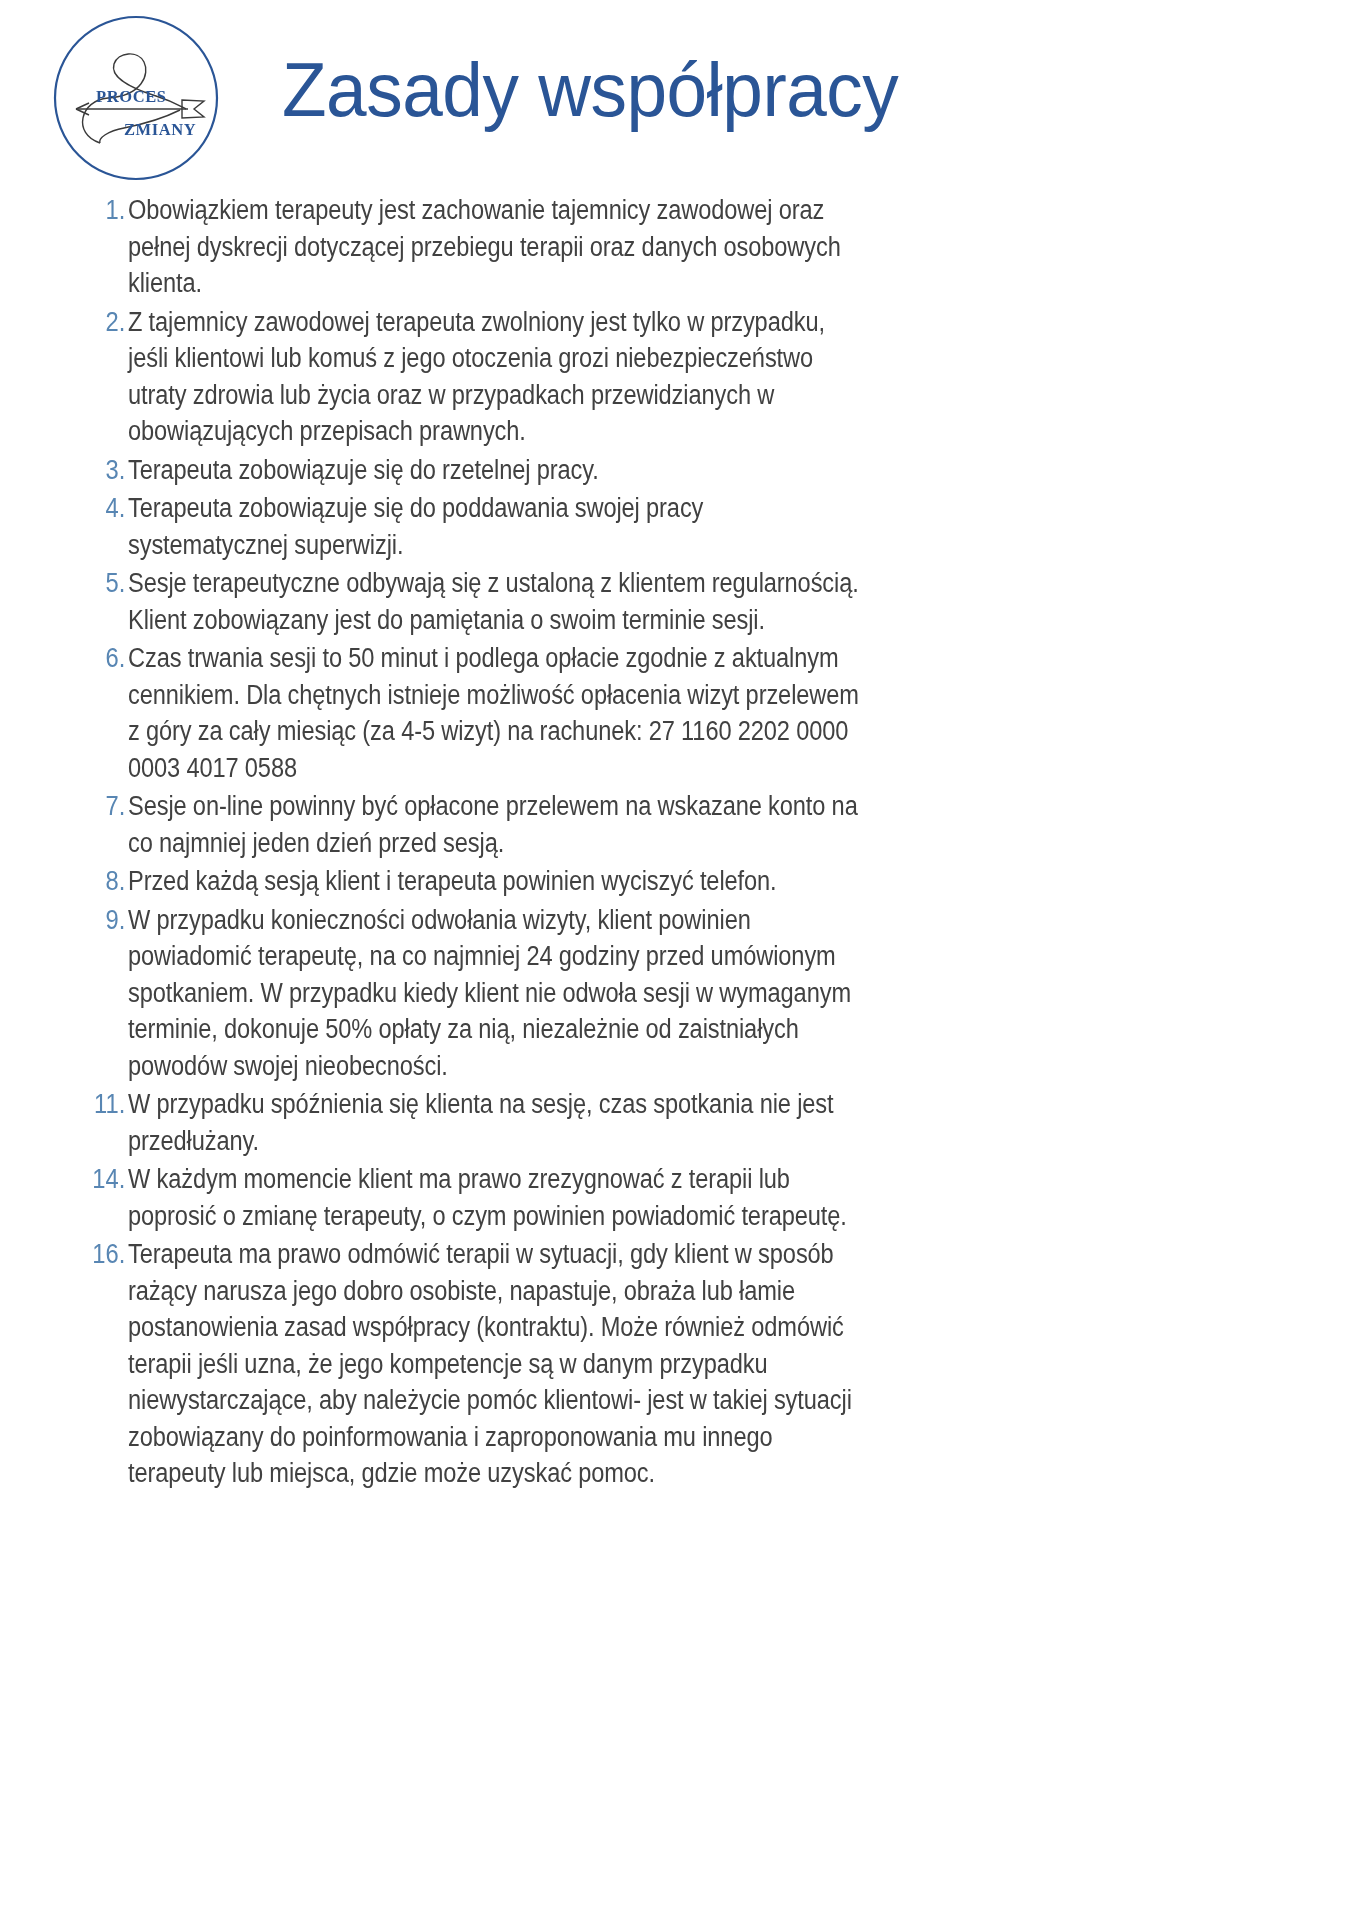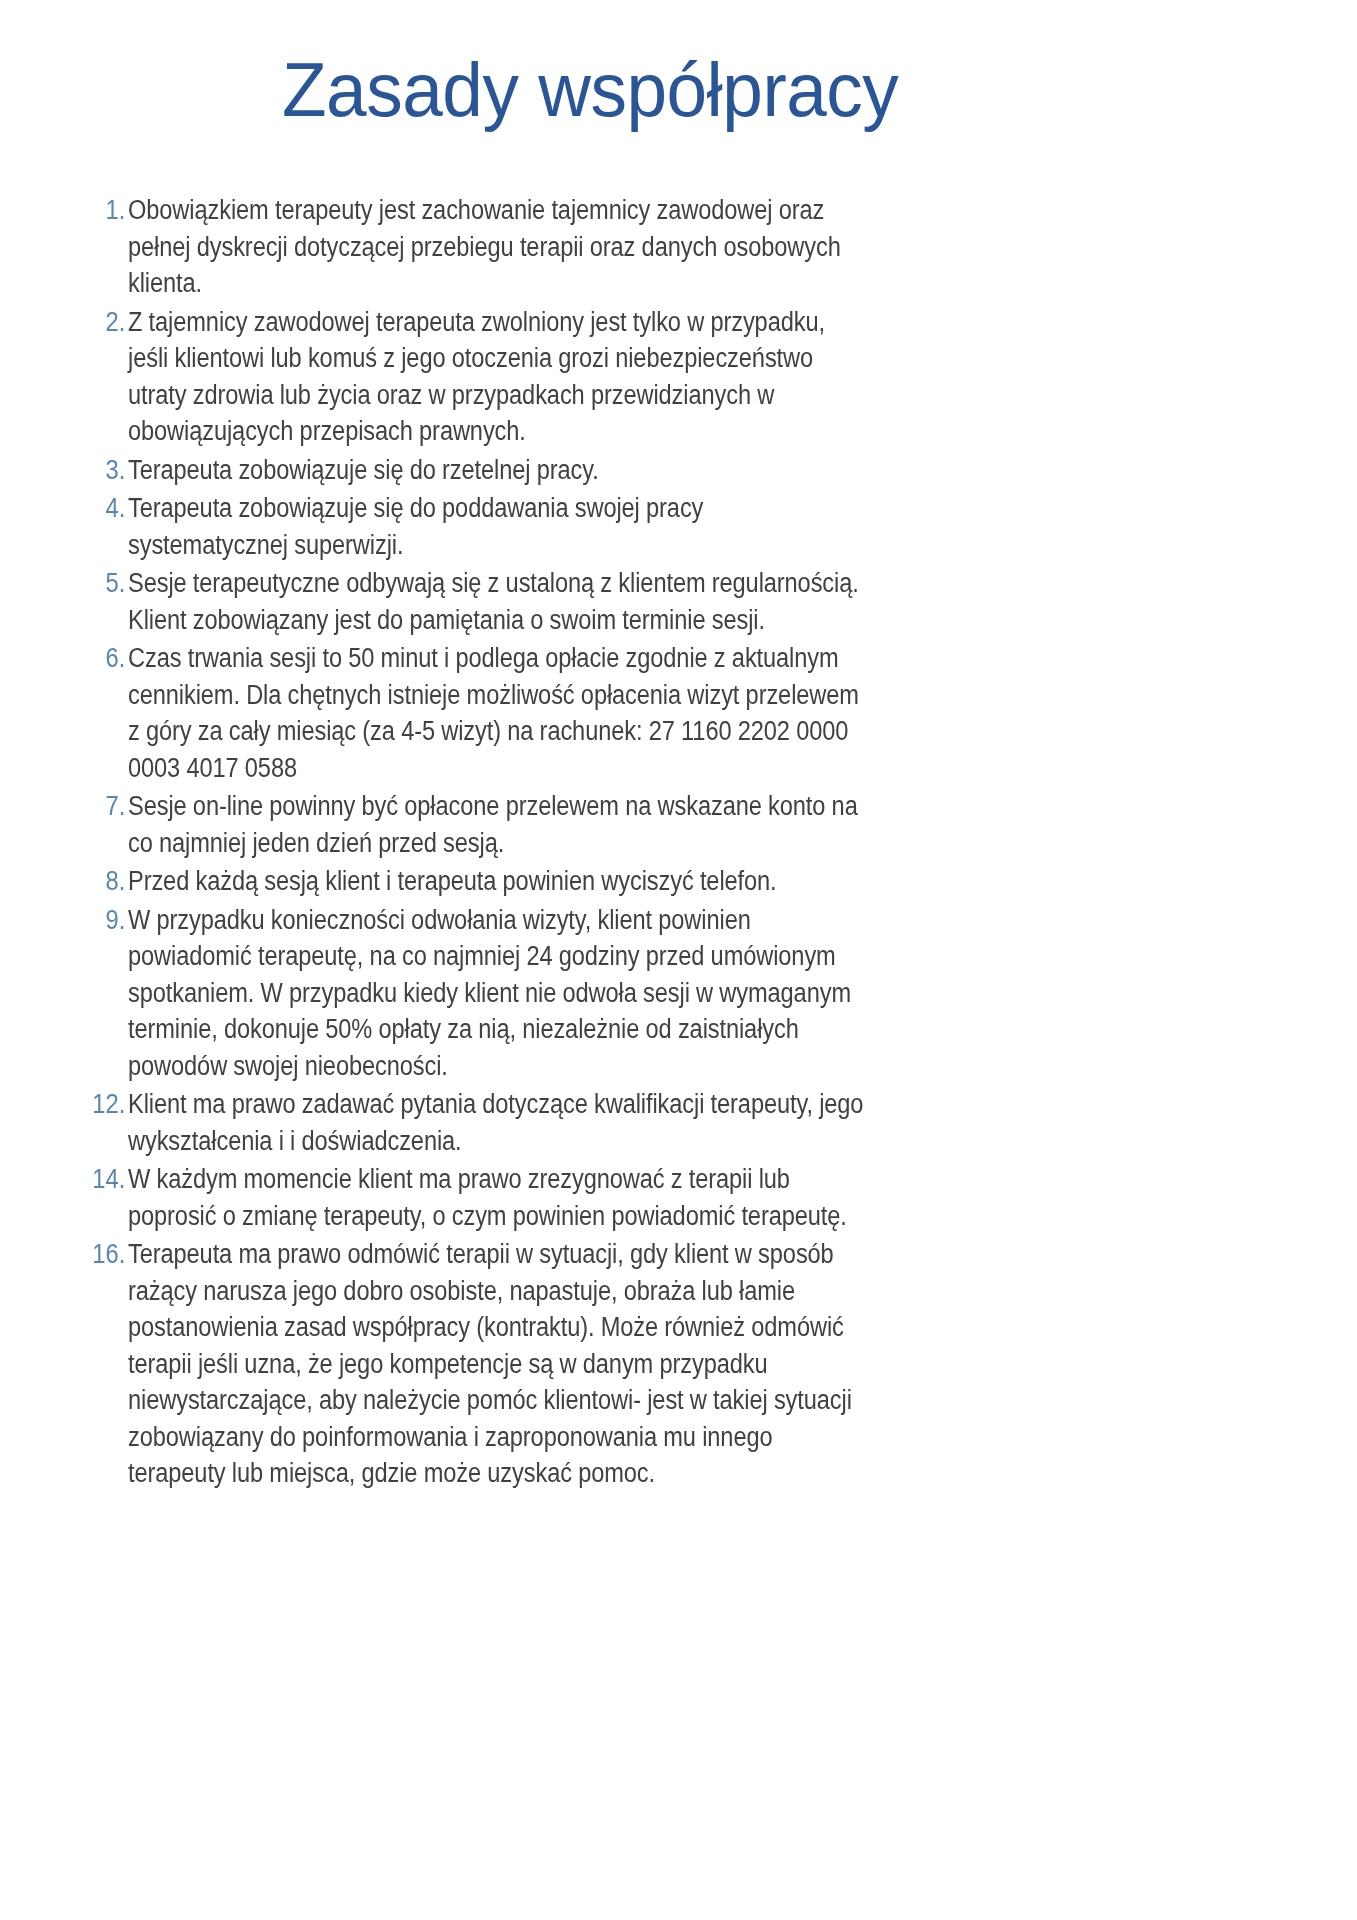--- a/index.html
+++ b/index.html
@@ -101,20 +101,38 @@
     word-spacing: -0.2px;
   }
 </style>
 </head>
 <body>
 
 <div class="page">
 
   <div class="header">
 
+    <div class="logo">
+      <svg viewBox="0 0 168 168" xmlns="http://www.w3.org/2000/svg">
+        <circle cx="84" cy="84" r="81" fill="none" stroke="#2a5596" stroke-width="2.2"></circle>
+
+        <path d="M48 129 C20 120 28 86 56 84 C90 82 98 60 92 48 C86 36 66 38 62 50
+                 C58 63 78 74 104 82 C120 87 128 92 134 95" fill="none" stroke="#3a3a3a" stroke-width="1.4"></path>
+        <path d="M128 96 C112 104 92 110 72 114 C56 117 46 124 48 129" fill="none" stroke="#3a3a3a" stroke-width="1.4"></path>
+
+        <line x1="24" y1="95" x2="136" y2="95" stroke="#3a3a3a" stroke-width="1.5"></line>
+
+        <path d="M24 95 L37 89 M24 95 L37 101" fill="none" stroke="#3a3a3a" stroke-width="1.5"></path>
+
+        <path d="M130 86 L152 87 L142 95 L152 103 L130 104 Z" fill="none" stroke="#3a3a3a" stroke-width="1.4"></path>
+        <text x="44" y="88" font-family="Liberation Serif, serif" font-size="16.5" font-weight="bold" fill="#2a5596" letter-spacing="0.6">PROCES</text>
+        <text x="72" y="121" font-family="Liberation Serif, serif" font-size="16.5" font-weight="bold" fill="#2a5596" letter-spacing="0.6">ZMIANY</text>
+      </svg>
+
+    </div>
 
     <div class="doc-title">Zasady współpracy</div>
   </div>
 
   <div class="rules">
     <div class="rules-inner">
 
       <div class="rule">
         <div class="rule-num">1.</div>
         <div class="rule-text">Obowiązkiem terapeuty jest zachowanie tajemnicy zawodowej oraz pełnej dyskrecji dotyczącej przebiegu terapii oraz danych osobowych klienta.</div>
@@ -154,25 +172,25 @@
         <div class="rule-num">8.</div>
         <div class="rule-text">Przed każdą sesją klient i terapeuta powinien wyciszyć telefon.</div>
       </div>
 
       <div class="rule">
         <div class="rule-num">9.</div>
         <div class="rule-text">W przypadku konieczności odwołania wizyty, klient powinien powiadomić terapeutę, na co najmniej 24 godziny przed umówionym spotkaniem. W przypadku kiedy klient nie odwoła sesji w wymaganym terminie, dokonuje 50% opłaty za nią, niezależnie od zaistniałych powodów swojej nieobecności.</div>
       </div>
 
 
-
-      <div class="rule">
-        <div class="rule-num">12.</div>
-        <div class="rule-text">Klient ma prawo zadawać pytania dotyczące kwalifikacji terapeuty, jego wykształcenia i i doświadczenia.</div>
-      </div>
+      <div class="rule">
+        <div class="rule-num">11.</div>
+        <div class="rule-text">W przypadku spóźnienia się klienta na sesję, czas spotkania nie jest przedłużany.</div>
+      </div>
+
 
 
       <div class="rule">
         <div class="rule-num">14.</div>
         <div class="rule-text">W każdym momencie klient ma prawo zrezygnować z terapii lub poprosić o zmianę terapeuty, o czym powinien powiadomić terapeutę.</div>
       </div>
 
 
       <div class="rule">
         <div class="rule-num">16.</div>

